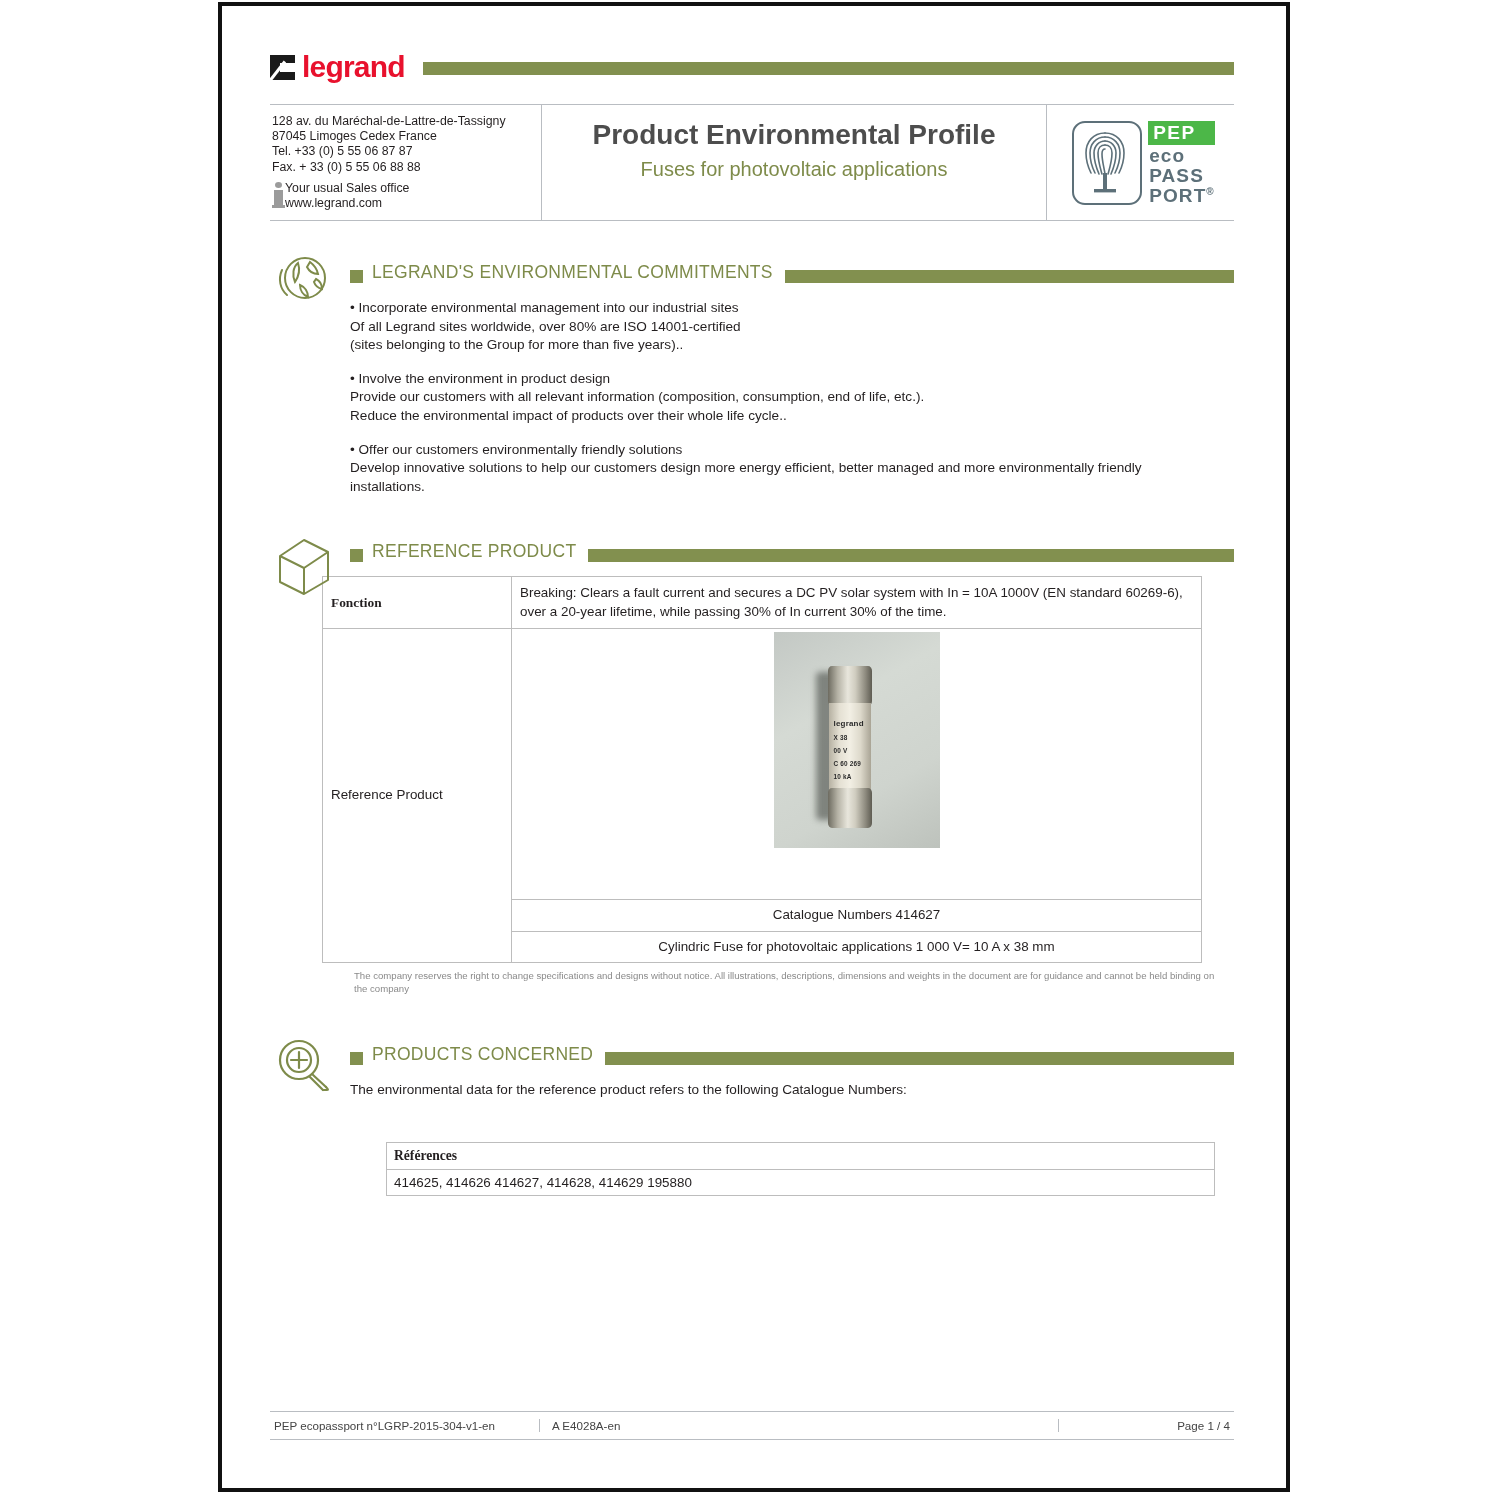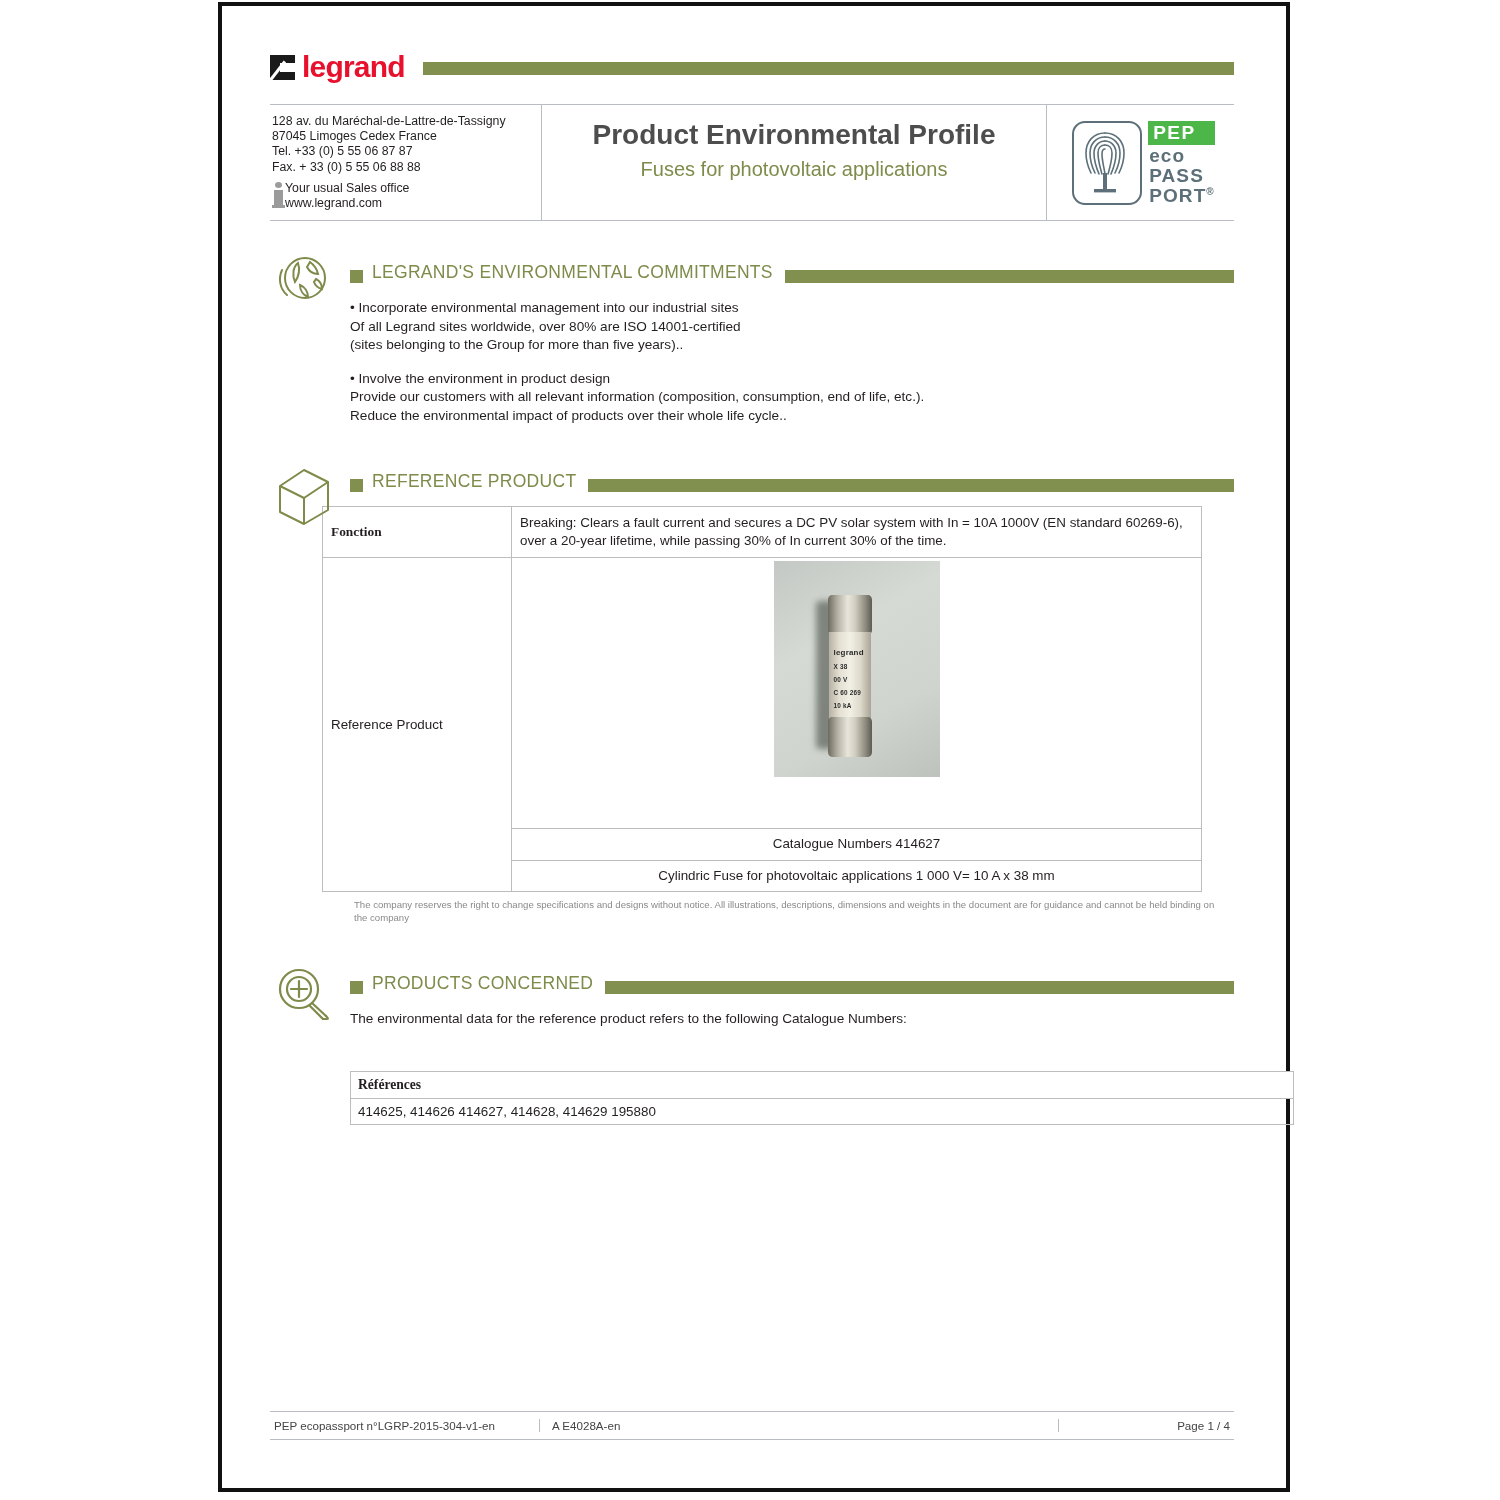--- a/index.html
+++ b/index.html
@@ -328,23 +328,23 @@
     margin-left: 84px;
     margin-top: 6px;
     width: 872px;
     font-size: 9.6px;
     line-height: 13px;
     color: #8a8a8a;
   }
 
   
   .refs-table {
-    margin-left: 80px;
+    margin-left: 116px;
     margin-top: 42px;
-    width: 944px;
+    width: 829px;
     border-collapse: collapse;
   }
   .refs-table th {
     border: 1px solid #bdbdbd;
     text-align: left;
     font-family: "Liberation Serif", serif;
     font-weight: bold;
     font-size: 13.6px;
     color: #231f20;
     padding: 5px 7px;
@@ -467,20 +467,25 @@
     <div class="body-text">
       <div class="para">
         <div>• Incorporate environmental management into our industrial sites</div>
         <div>Of all Legrand sites worldwide, over 80% are ISO 14001-certified</div>
         <div>(sites belonging to the Group for more than five years)..</div>
       </div>
       <div class="para">
         <div>• Involve the environment in product design</div>
         <div>Provide our customers with all relevant information (composition, consumption, end of life, etc.).</div>
         <div>Reduce the environmental impact of products over their whole life cycle..</div>
+      </div>
+      <div class="para">
+        <div>• Offer our customers environmentally friendly solutions</div>
+        <div>Develop innovative solutions to help our customers design more energy efficient, better managed and more environmentally friendly</div>
+        <div>installations.</div>
       </div>
     </div>
   </div>
 
   <div class="section" style="margin-top:42px;">
     <div class="sec-icon" style="top:-4px;">
       <svg width="62" height="66" viewBox="0 0 62 66">
         <g fill="none" stroke="#7e8b4a" stroke-width="2" stroke-linejoin="round">
           <path d="M6 22 L30 6 L54 18 L54 46 L30 60 L6 48 Z"></path>
           <path d="M6 22 L30 34 L54 18"></path>

